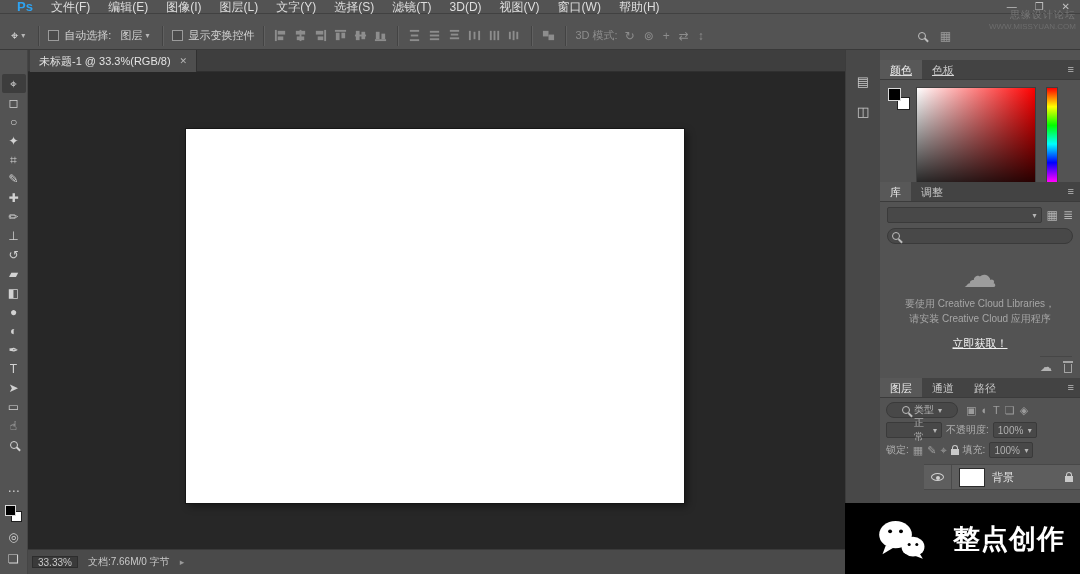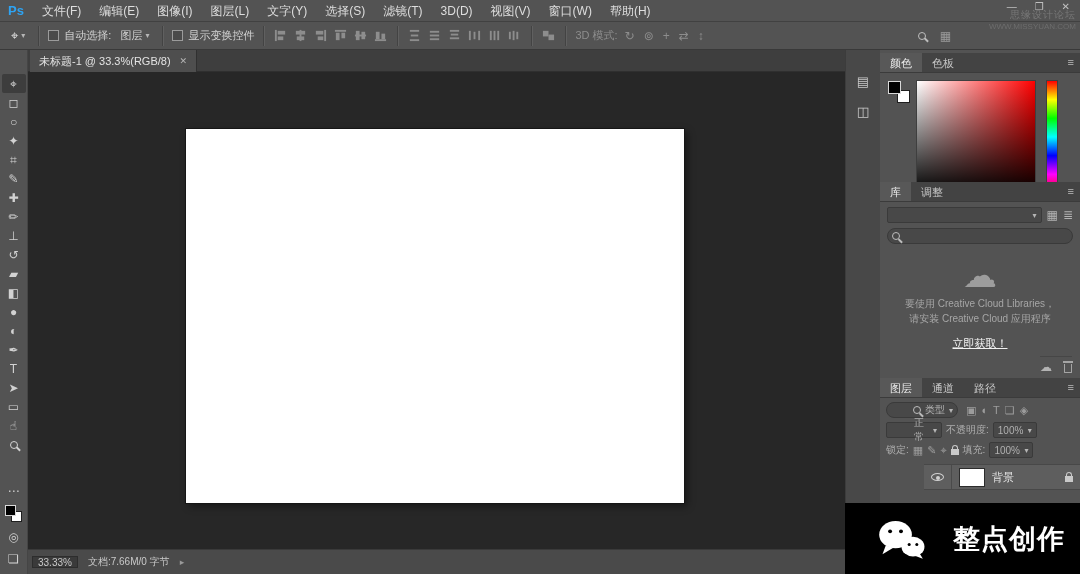--- a/index.html
+++ b/index.html
@@ -1,22 +1,22 @@
 <!DOCTYPE html>
 <html style="--panel-bg: #535353; --canvas-bg: #272727; --tabbar-bg: #3e3e3e; --logo-blue: #2ea3f2; --hue-red: #ff0000; --status-text: #c9c9c9;"><head>
 <meta charset="utf-8">
 <style>
   * { margin:0; padding:0; box-sizing:border-box; }
   body { background:#1b1b1b; font-family:"Liberation Sans","DejaVu Sans",sans-serif; }
   .app { position:relative; width:1080px; height:574px; background:var(--panel-bg,#535353);
          overflow:hidden; color:#d6d6d6; font-size:11px; user-select:none; }
 
   
-  .menubar { position:absolute; top:0; left:0; right:0; height:22px; display:flex; align-items:center;
-             background:var(--panel-bg); border-bottom:1px solid #414141; z-index:5; }
+  .menubar { position:absolute; top:0; left:0; right:0; height:14px; display:flex; align-items:center;
+             background:var(--panel-bg); border-bottom:1px solid #414141; z-index:5;padding-left:9px; }
   .ps-logo { color:var(--logo-blue,#2ea3f2); font-weight:bold; font-size:13px; padding:0 9px 0 8px; }
   .menu-item { padding:0 9px; color:#dedede; font-size:12px; line-height:22px; cursor:default; }
   .win-controls { position:absolute; right:10px; top:1px; display:flex; gap:18px; color:#c0c0c0;
                   font-size:10px; z-index:9; }
   .win-controls span { cursor:pointer; }
   .watermark { position:absolute; right:4px; top:9px; text-align:right; color:#787878; z-index:8; line-height:1.25; }
   .watermark .l1 { font-size:10px; letter-spacing:1px; }
   .watermark .l2 { font-size:8px; color:#6d6d6d; }
 
   
@@ -81,21 +81,21 @@
               font-size:13px; color:#c9c9c9; cursor:pointer; border-radius:2px; }
 
   
   .panels { position:absolute; left:880px; top:50px; width:200px; bottom:0; background:var(--panel-bg); }
   .panel { position:absolute; left:0; width:200px; }
   .panel-tabs { position:relative; display:flex; height:20px; background:#434343; border-bottom:1px solid #3b3b3b; }
   .ptab { padding:0 10px; line-height:20px; color:#c6c6c6; cursor:pointer; font-size:11px; }
   .ptab.active { background:#585858; color:#eaeaea; }
   .panel-menu { position:absolute; right:6px; top:3px; font-size:11px; color:#bdbdbd; cursor:pointer; }
 
-  .panel-color { top:3px; height:151px; }
+  .panel-color { top:10px; height:151px;text-decoration:underline; }
   .mini-swatches { position:absolute; left:8px; top:28px; width:22px; height:22px; cursor:pointer; }
   .mini-swatches .sw-bg { width:13px; height:13px; }
   .mini-swatches .sw-fg { width:13px; height:13px; }
   .sat-box { position:absolute; left:36px; right:44px; top:27px; bottom:10px; cursor:crosshair;
              background:linear-gradient(to top,#000,rgba(0,0,0,0)),
                         linear-gradient(to right,#fff,var(--hue-red,#ff0000)); border:1px solid #3f3f3f; }
   .hue-strip { position:absolute; right:22px; top:27px; bottom:10px; width:12px; cursor:pointer;
                border:1px solid #3f3f3f;
                background:linear-gradient(to bottom,#f00,#ff0,#0f0,#0ff,#00f,#f0f,#f00); }
   .hue-marker { position:absolute; right:12px; bottom:12px; color:#fff; font-size:7px; }
@@ -114,21 +114,21 @@
   .lib-link { display:inline-block; margin-top:10px; color:#f2f2f2; text-decoration:underline;
               font-size:11px; cursor:pointer; }
   .lib-foot { position:absolute; right:8px; bottom:4px; display:flex; align-items:center; gap:12px;
               border-top:1px solid #464646; padding-top:3px; }
   .icon-trash { width:8px; height:9px; border:1px solid #a5a5a5; border-top:none;
                 border-radius:0 0 1px 1px; position:relative; margin-top:3px; cursor:pointer; }
   .icon-trash::before { content:""; position:absolute; top:-3px; left:-2px; right:-2px; height:1.5px; background:#a5a5a5; }
 
   .panel-layers { top:328px; bottom:0; }
   .lyr-row { display:flex; align-items:center; gap:4px; padding:4px 6px 0 6px; }
-  .filter-box { width:72px; gap:4px; justify-content:flex-end;border-radius:8px; }
+  .filter-box { width:72px; gap:4px; justify-content:center;border-radius:8px; }
   .filter-icons { display:flex; gap:5px; margin-left:4px; }
   .f-icon { font-size:11px; color:#9c9c9c; cursor:pointer; }
   .lyr-label { font-size:10px; color:#aeaeae; white-space:nowrap; }
   .blend-field { width:56px;padding-left:27px; }
   .pct-field { width:44px; }
   .lock-icons { display:flex; align-items:center; gap:4px; }
   .icon-lock { width:8px; height:6px; background:#c9c9c9; position:relative; margin-top:4px; display:inline-block; }
   .icon-lock::before { content:""; position:absolute; left:1px; top:-4px; width:4px; height:4px;
                        border:1.5px solid #c9c9c9; border-bottom:none; border-radius:3px 3px 0 0; }
   .layer-row { display:flex; align-items:center; gap:7px; height:26px; margin-top:6px; padding:0 7px;

